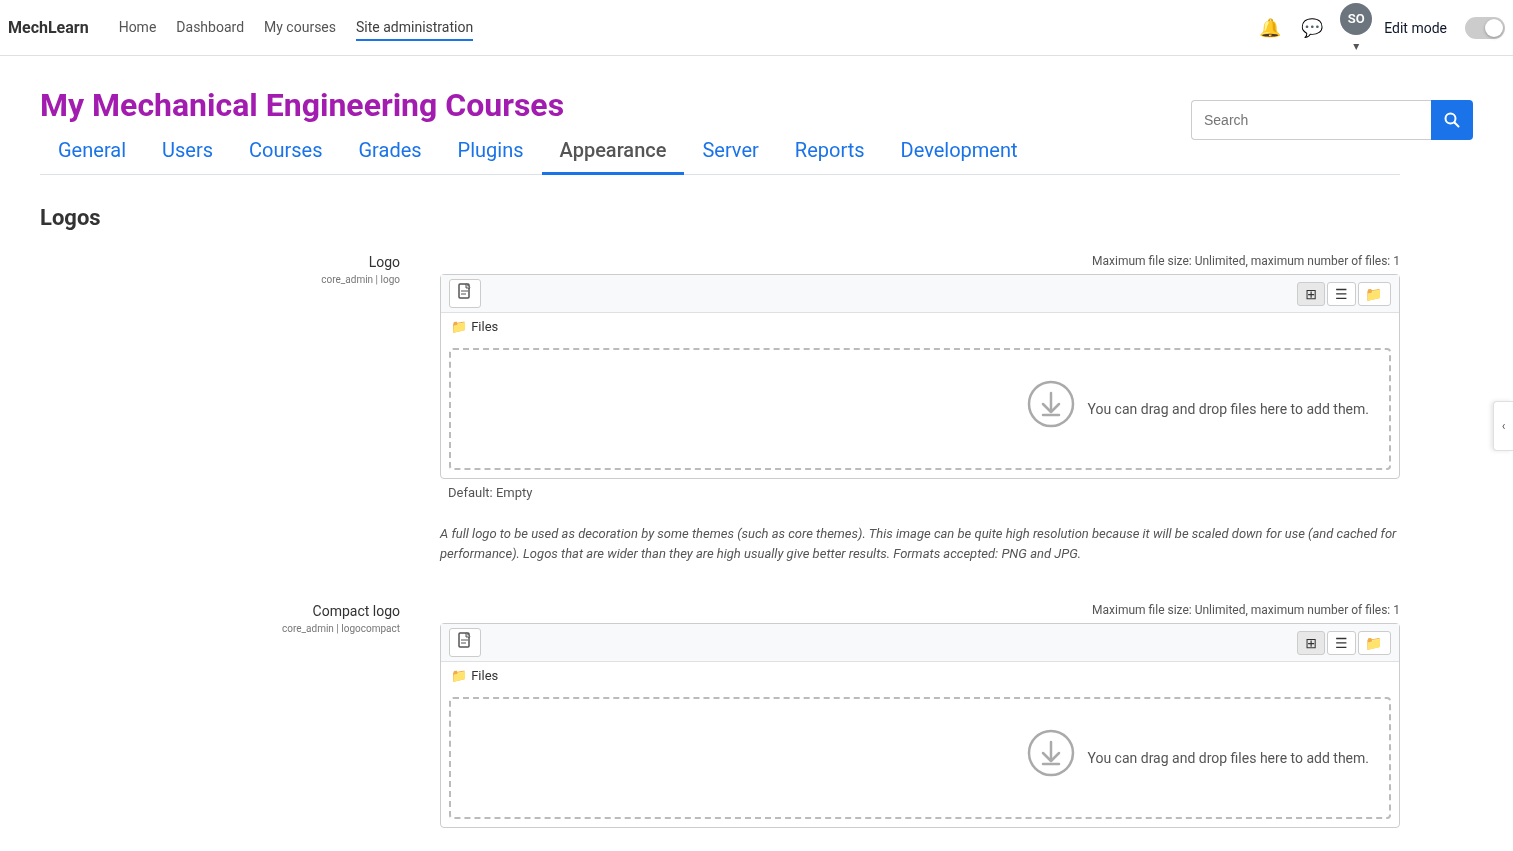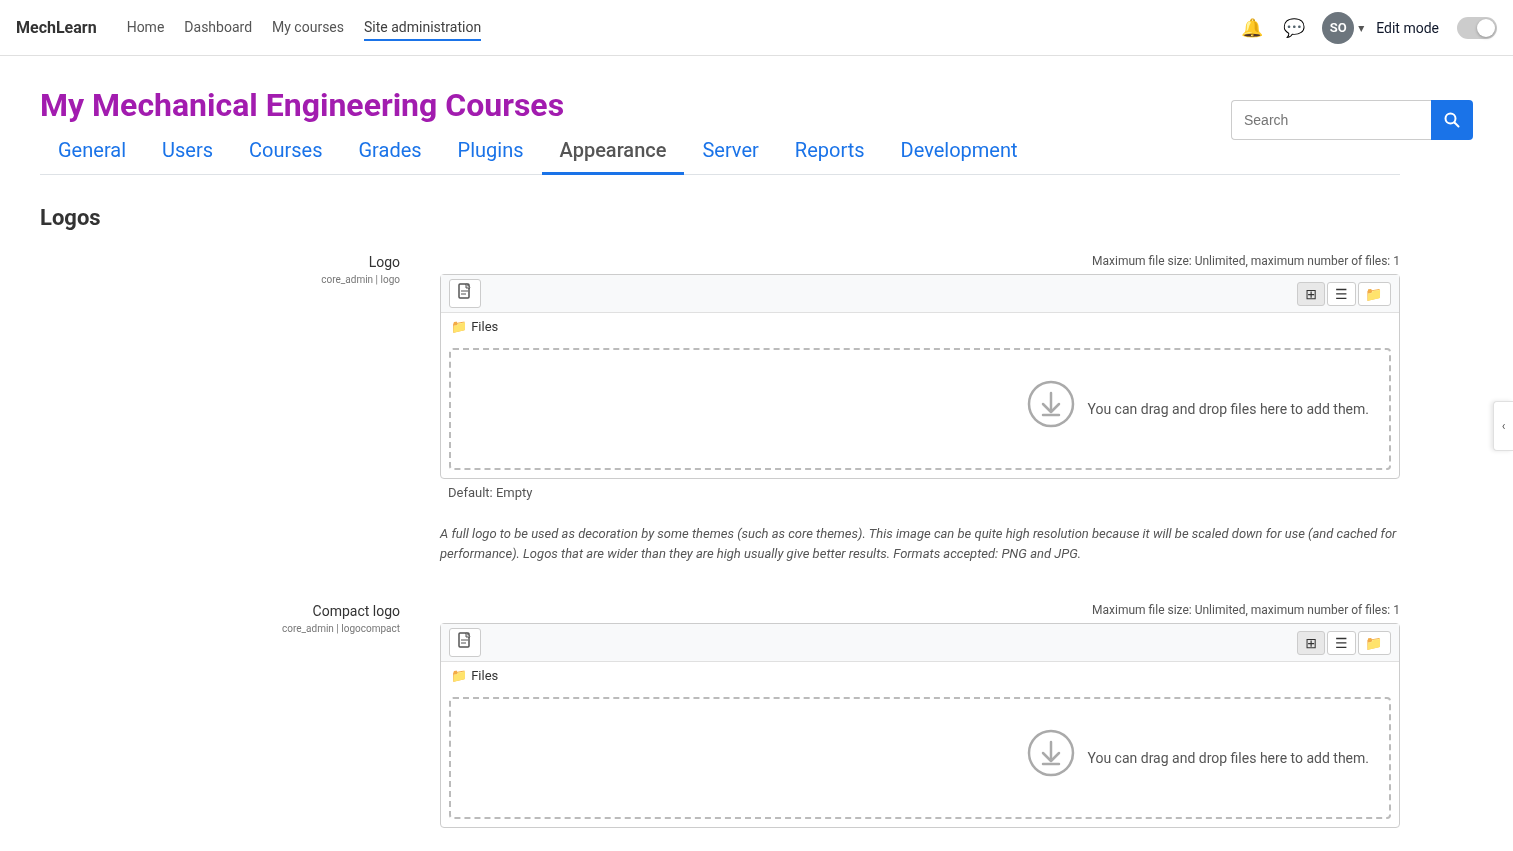--- a/index.html
+++ b/index.html
@@ -2,21 +2,21 @@
 <html><head>
   <meta charset="utf-8">
   <style>
     * { box-sizing: border-box; margin: 0; padding: 0; }
     body { font-family: -apple-system, BlinkMacSystemFont, "Segoe UI", Roboto, sans-serif; font-size: 14px; color: #333; background: #fff; }
 
     
     .top-nav {
       display: flex;
       align-items: center;
-      padding: 0 16px;
+      padding: 0 8px;
       height: 56px;
       border-bottom: 1px solid #e0e0e0;
       background: #fff;
     }
     .top-nav-brand {
       font-weight: 700;
       font-size: 16px;
       color: #333;
       margin-right: 30px;
       text-decoration: none;
@@ -62,20 +62,21 @@
       height: 32px;
       justify-content: center;
       font-size: 13px;
       font-weight: 600;
     }
     .user-dropdown {
       display: flex;
       align-items: center;
       gap: 4px;
       cursor: pointer;
+      flex-direction: column;
     }
     .edit-mode-label {
       font-size: 14px;
       color: #0f172a;
     }
     .toggle-switch {
       width: 40px;
       height: 22px;
       background: #ccc;
       border-radius: 11px;
@@ -151,21 +152,21 @@
       border-bottom: 3px solid #1a73e8;
       font-weight: 500;
     }
     .search-wrapper {
       position: absolute;
       right: 40px;
       top: 100px;
       display: flex;
     }
     .search-input {
-      width: 200px;
+      width: 240px;
       height: 40px;
       padding: 0 12px;
       border: 1px solid #ccc;
       border-right: none;
       border-radius: 4px 0 0 4px;
       font-size: 14px;
       outline: none;
     }
     .search-btn {
       width: 42px;

